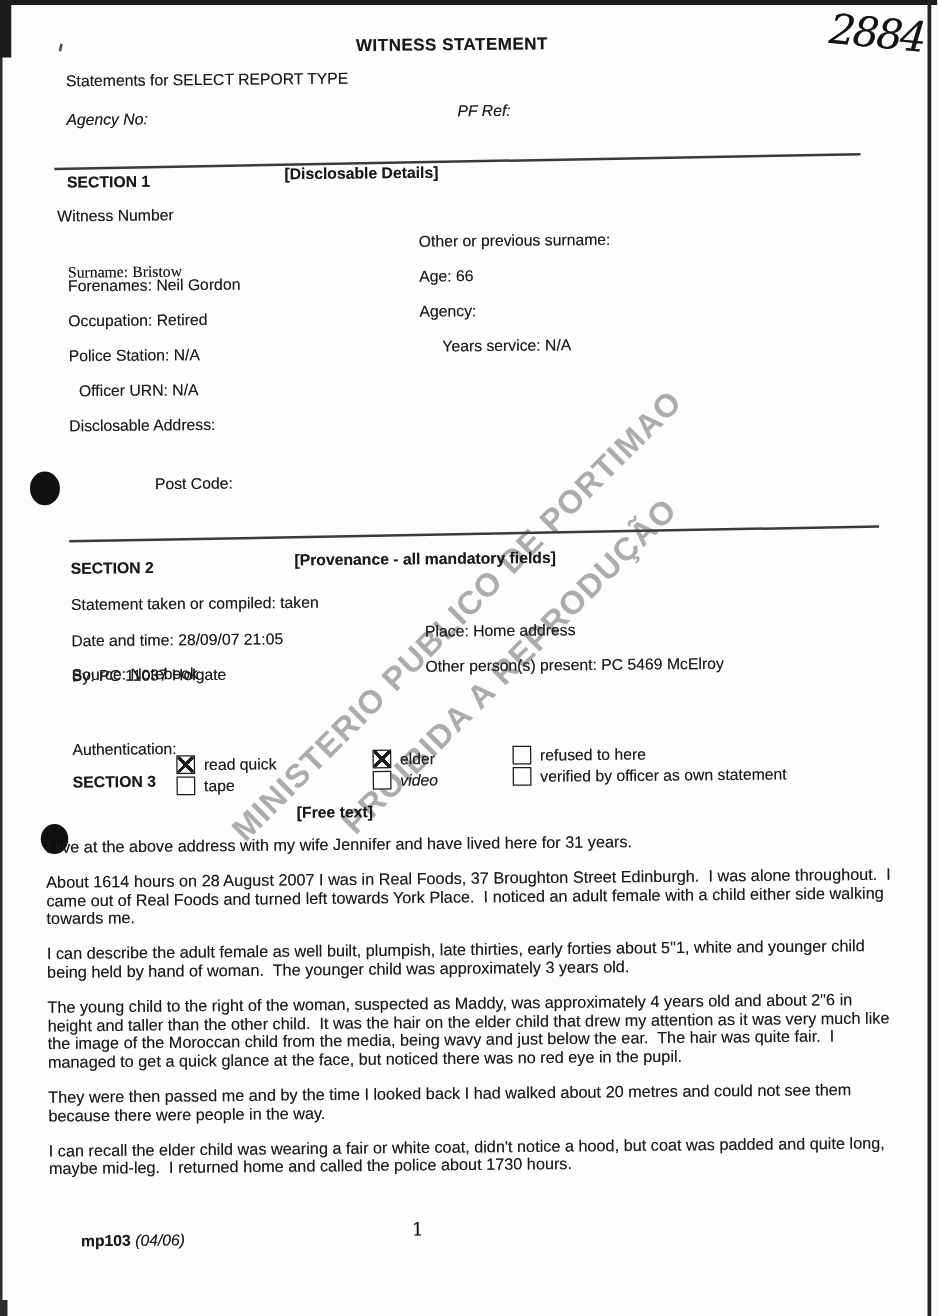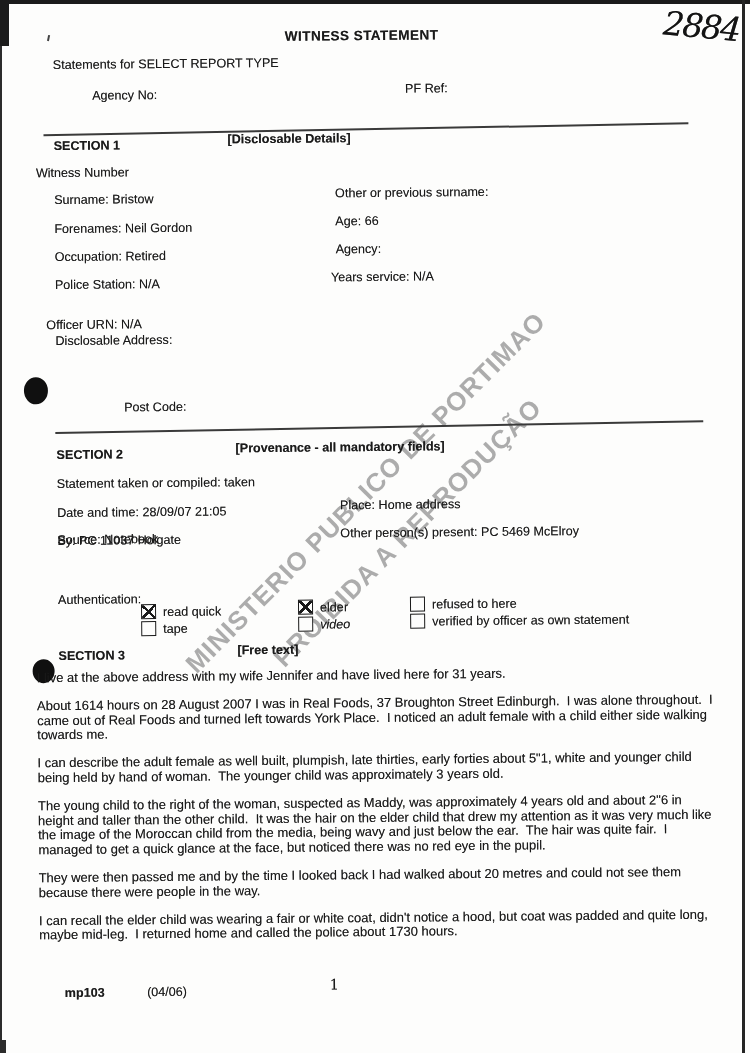--- a/index.html
+++ b/index.html
@@ -18,21 +18,21 @@
   .edge-right{position:absolute;left:742px;top:0;width:3px;height:1053px;background:#242424;}
   .edge-bottom-mark{position:absolute;left:0;top:1040px;width:6px;height:13px;background:#2c2c2c;}
   .ink-speck{position:absolute;left:52px;top:32px;width:2px;height:6px;background:#444;transform:rotate(12deg);}
 
   .content{position:absolute;left:0;top:0;width:750px;height:1053px;
     transform:rotate(-0.55deg);transform-origin:375px 500px;}
 
   .txt{position:absolute;font-size:12.6px;line-height:15px;white-space:nowrap;
     text-shadow:0 0 0.45px rgba(20,20,20,0.55);}
   .b{font-weight:bold;}
-  .i{margin-left:39px;}
+  .i{font-style:italic;}
 
   .title{left:0;top:28px;width:732px;text-align:center;font-size:13.6px;font-weight:bold;letter-spacing:0.4px;}
   .handwritten{position:absolute;left:668px;top:10px;font-family:"DejaVu Serif",serif;
     font-style:italic;font-size:33px;letter-spacing:-2px;color:#141414;transform:rotate(6deg);
     text-shadow:0 0 0.5px rgba(0,0,0,0.6);}
 
   .rule{position:absolute;height:1.8px;background:#3a3a3a;transform-origin:0 50%;}
   .rule1{left:47px;top:131px;width:645px;transform:rotate(-0.5deg);}
   .rule2{left:56px;top:429px;width:648px;transform:rotate(-0.5deg);}
 
@@ -86,34 +86,34 @@
     <div class="txt title">WITNESS STATEMENT</div>
     <div class="txt" style="left:57px;top:55px;">Statements for SELECT REPORT TYPE</div>
     <div class="txt i" style="left:57px;top:86px;">Agency No:</div>
     <div class="txt i" style="left:370px;top:82px;">PF Ref:</div>
 
     <div class="rule rule1"></div>
 
     <div class="txt b" style="left:57px;top:136px;">SECTION 1</div>
     <div class="txt b" style="left:231px;top:131px;">[Disclosable Details]</div>
 
-    <div class="txt" style="left:39px;top:163px;">Witness Number</div>
-    <div class="txt" style="left:57px;top:190px;">Surname: Bristow</div>
+    <div class="txt" style="left:49px;top:163px;">Witness Number</div>
+    <div class="txt" style="left:57px;top:208px;font-family:Liberation Serif, serif;">Surname: Bristow</div>
     <div class="txt" style="left:338px;top:186px;">Other or previous surname:</div>
     <div class="txt" style="left:57px;top:219px;">Forenames: Neil Gordon</div>
     <div class="txt" style="left:338px;top:214px;">Age: 66</div>
     <div class="txt" style="left:57px;top:247px;">Occupation: Retired</div>
     <div class="txt" style="left:338px;top:242px;">Agency:</div>
     <div class="txt" style="left:57px;top:275px;">Police Station: N/A</div>
-    <div class="txt" style="left:333px;top:270px;">Years service: N/A</div>
-    <div class="txt" style="left:48px;top:303px;margin-top:12px;">Officer URN: N/A</div>
+    <div class="txt" style="left:356px;top:270px;">Years service: N/A</div>
+    <div class="txt" style="left:65px;top:303px;">Officer URN: N/A</div>
     <div class="txt" style="left:57px;top:331px;">Disclosable Address:</div>
 
     <div class="dot dot1"></div>
-    <div class="txt" style="left:125px;top:398px;">Post Code:</div>
+    <div class="txt" style="left:125px;top:378px;">Post Code:</div>
 
     <div class="rule rule2"></div>
 
     <div class="txt b" style="left:57px;top:445px;">SECTION 2</div>
     <div class="txt b" style="left:236px;top:440px;">[Provenance - all mandatory fields]</div>
 
     <div class="txt" style="left:57px;top:474px;">Statement taken or compiled: taken</div>
     <div class="txt" style="left:57px;top:503px;">Date and time: 28/09/07 21:05</div>
     <div class="txt" style="left:340px;top:498px;">Place: Home address</div>
     <div class="txt" style="left:57px;top:531px;">By: PC 11037 Holgate</div>
@@ -139,21 +139,21 @@
     </div>
     <div class="cb" style="left:409px;top:597px;">
       <span class="cb-box"></span>
       <span class="cb-label">refused to here</span>
     </div>
     <div class="cb" style="left:409px;top:614px;">
       <span class="cb-box"></span>
       <span class="cb-label">verified by officer as own statement</span>
     </div>
 
-    <div class="txt b" style="left:57px;top:646px;">SECTION 3</div>
+    <div class="txt b" style="left:57px;top:616px;">SECTION 3</div>
     <div class="txt b" style="left:236px;top:642px;">[Free text]</div>
     <div class="dot dot2"></div>
 
     <div class="freetext">
       <p>I live at the above address with my wife Jennifer and have lived here for 31 years.</p>
       <p>About 1614 hours on 28 August 2007 I was in Real Foods, 37 Broughton Street Edinburgh.  I was alone throughout.  I came out of Real Foods and turned left towards York Place.  I noticed an adult female with a child either side walking towards me.</p>
       <p>I can describe the adult female as well built, plumpish, late thirties, early forties about 5"1, white and younger child being held by hand of woman.  The younger child was approximately 3 years old.</p>
       <p>The young child to the right of the woman, suspected as Maddy, was approximately 4 years old and about 2"6 in height and taller than the other child.  It was the hair on the elder child that drew my attention as it was very much like the image of the Moroccan child from the media, being wavy and just below the ear.  The hair was quite fair.  I managed to get a quick glance at the face, but noticed there was no red eye in the pupil.</p>
       <p>They were then passed me and by the time I looked back I had walked about 20 metres and could not see them because there were people in the way.</p>
       <p>I can recall the elder child was wearing a fair or white coat, didn't notice a hood, but coat was padded and quite long, maybe mid-leg.  I returned home and called the police about 1730 hours.</p>

